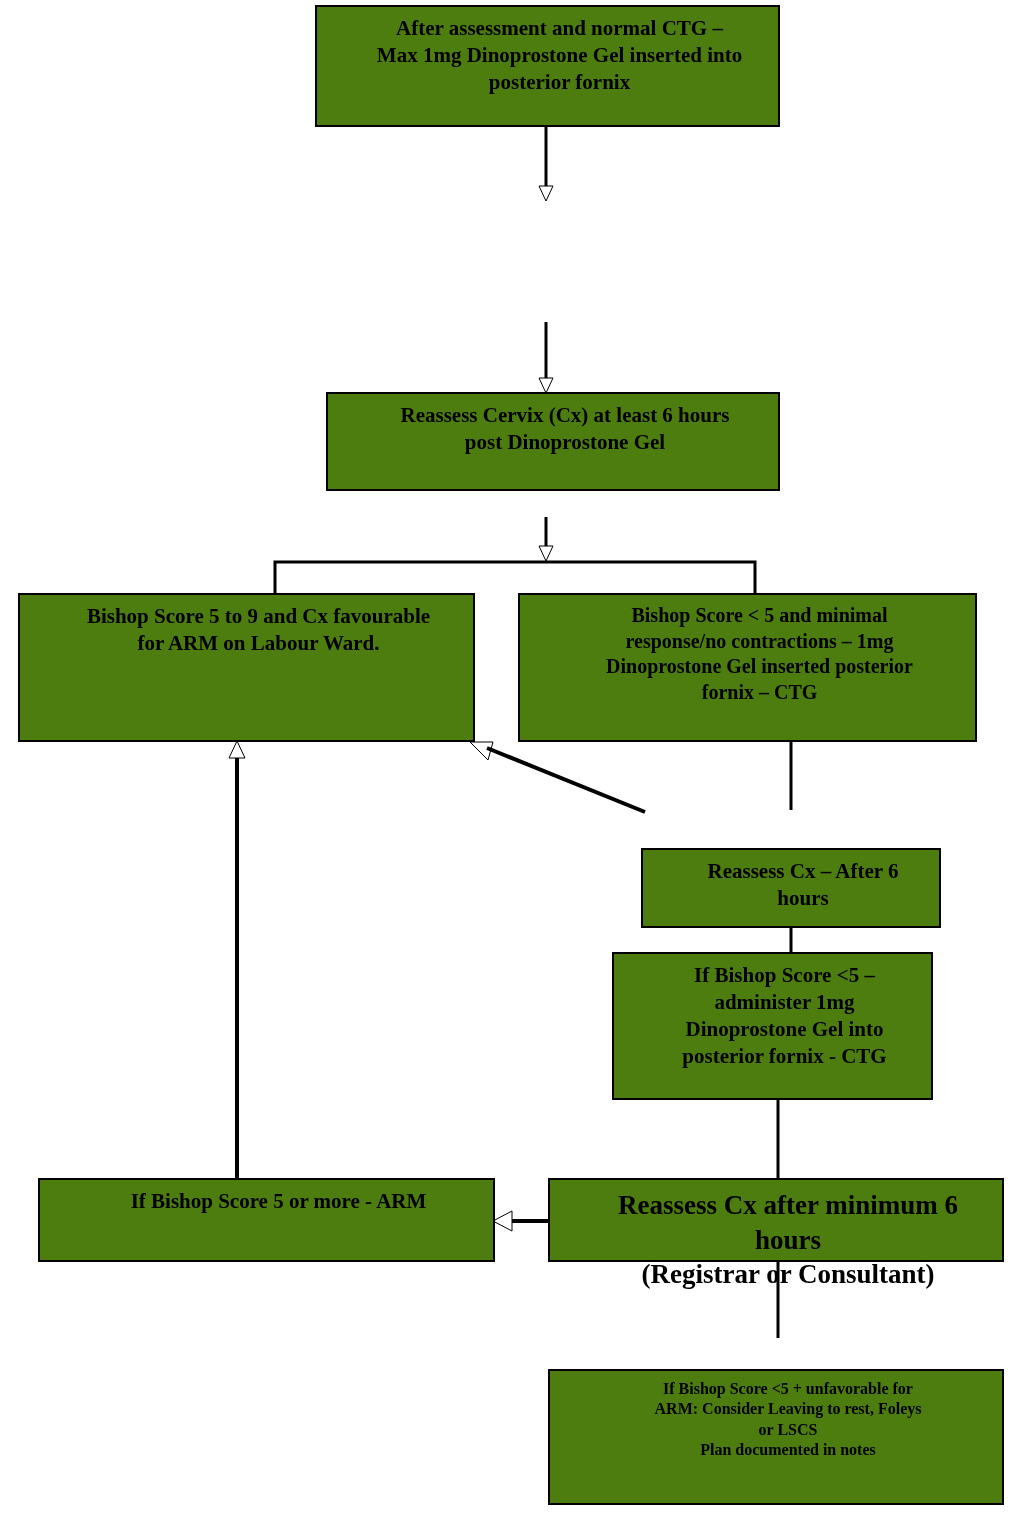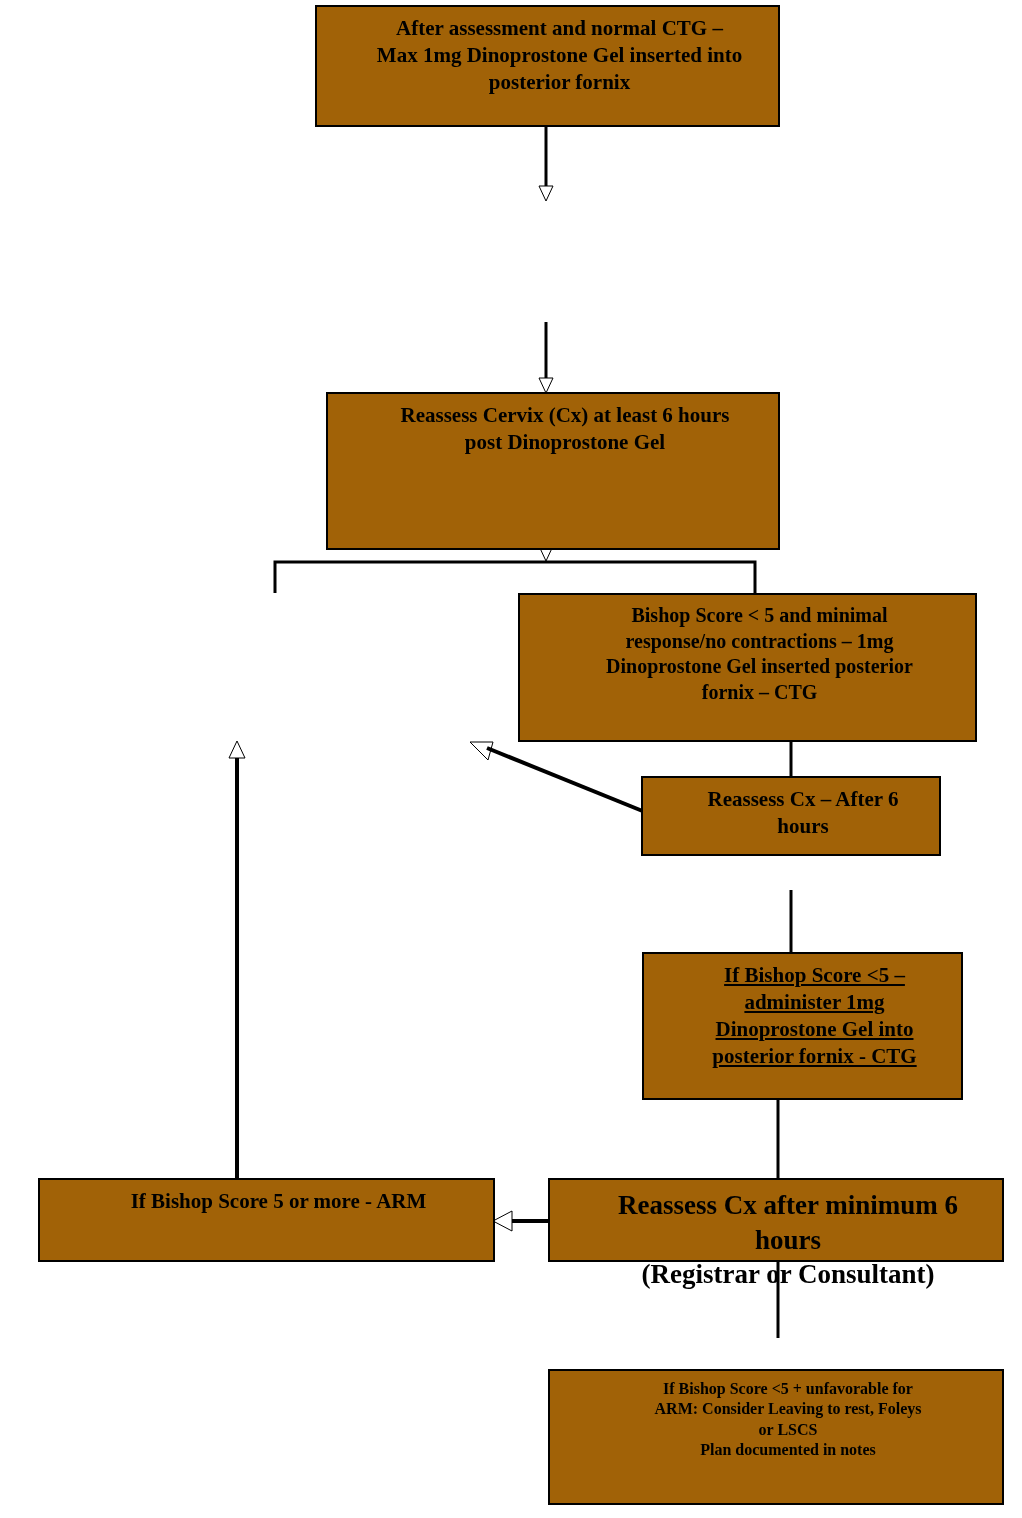--- a/index.html
+++ b/index.html
@@ -13,21 +13,21 @@
     width: 1022px;
     height: 1518px;
     background: #ffffff;
     font-family: "Liberation Serif", "DejaVu Serif", serif;
     overflow: hidden;
   }
   .node {
     position: absolute;
     box-sizing: border-box;
     border: 2px solid #000000;
-    background: #a16207;
+    background: #4d7c0f;
     color: #000000;
     font-weight: bold;
     text-align: center;
     line-height: 1.28;
     padding-top: 8px;
     z-index: 3;
     padding-left: 24px;
   }
   .node .txt {
     display: block;
@@ -111,39 +111,43 @@
     </g>
   </svg>
 
   <div class="node" style="left:315px; top:5px; width:465px; height:122px; font-size:21px;">
     <span class="txt">After assessment and normal CTG –
 Max 1mg Dinoprostone Gel inserted into
 posterior fornix</span>
   </div>
 
 
-  <div class="node" style="left:326px; top:392px; width:454px; height:158px; font-size:21px;">
+  <div class="node" style="left:326px; top:392px; width:454px; height:99px; font-size:21px;">
     <span class="txt">Reassess Cervix (Cx) at least 6 hours
 post Dinoprostone Gel</span>
   </div>
 
+  <div class="node" style="left:18px; top:593px; width:457px; height:149px; font-size:21px;">
+    <span class="txt">Bishop Score 5 to 9 and Cx favourable
+for ARM on Labour Ward.</span>
+  </div>
 
   <div class="node" style="left:518px; top:593px; width:459px; height:149px; font-size:20px;">
     <span class="txt">Bishop Score &lt; 5 and minimal
 response/no contractions – 1mg
 Dinoprostone Gel inserted posterior
 fornix – CTG</span>
   </div>
 
-  <div class="node" style="left:641px; top:776px; width:300px; height:80px; font-size:21px;">
+  <div class="node" style="left:641px; top:848px; width:300px; height:80px; font-size:21px;">
     <span class="txt">Reassess Cx – After 6
 hours</span>
   </div>
 
-  <div class="node" style="left:642px; top:952px; width:321px; height:148px; font-size:21px;text-decoration:underline;">
+  <div class="node" style="left:612px; top:952px; width:321px; height:148px; font-size:21px;">
     <span class="txt">If Bishop Score &lt;5 –
 administer 1mg
 Dinoprostone Gel into
 posterior fornix - CTG</span>
   </div>
 
   <div class="node" style="left:38px; top:1178px; width:457px; height:84px; font-size:21px;">
     <span class="txt">If Bishop Score 5 or more - ARM</span>
   </div>
 

